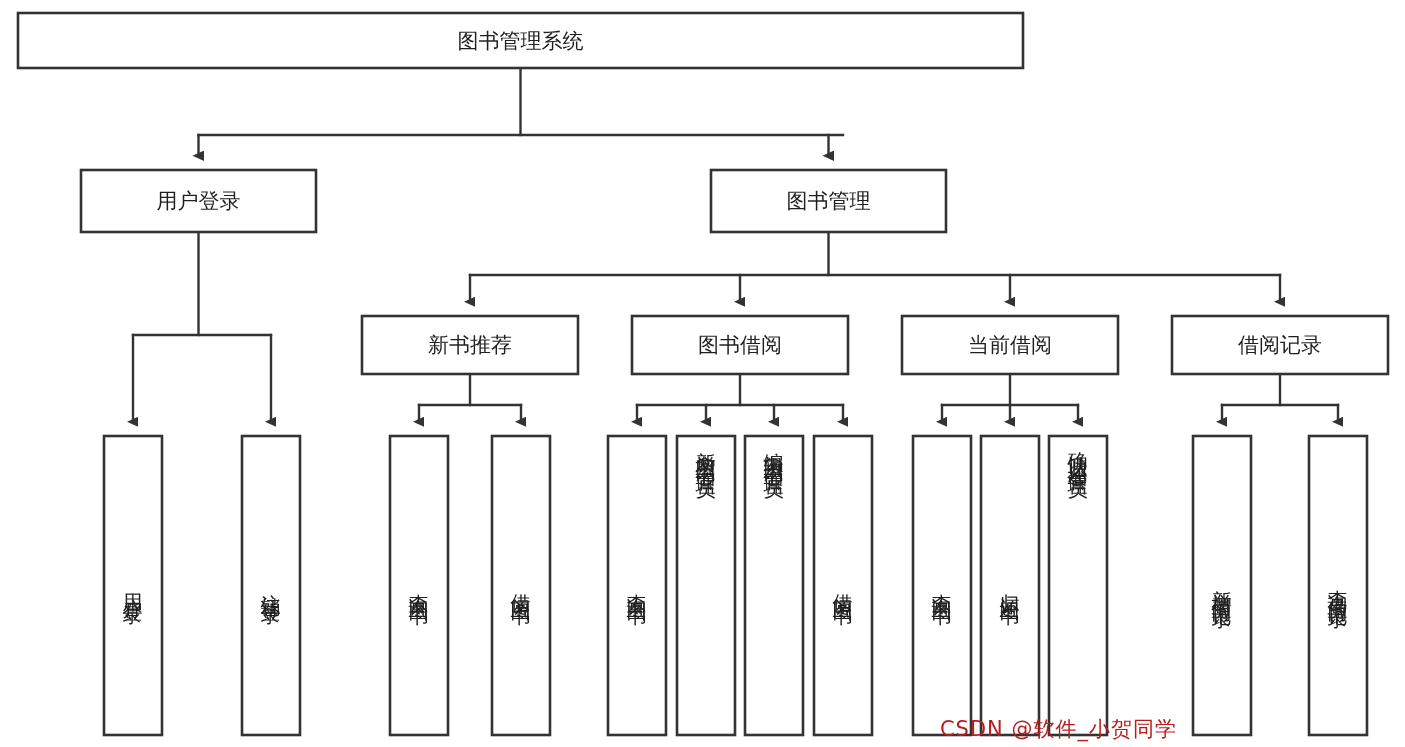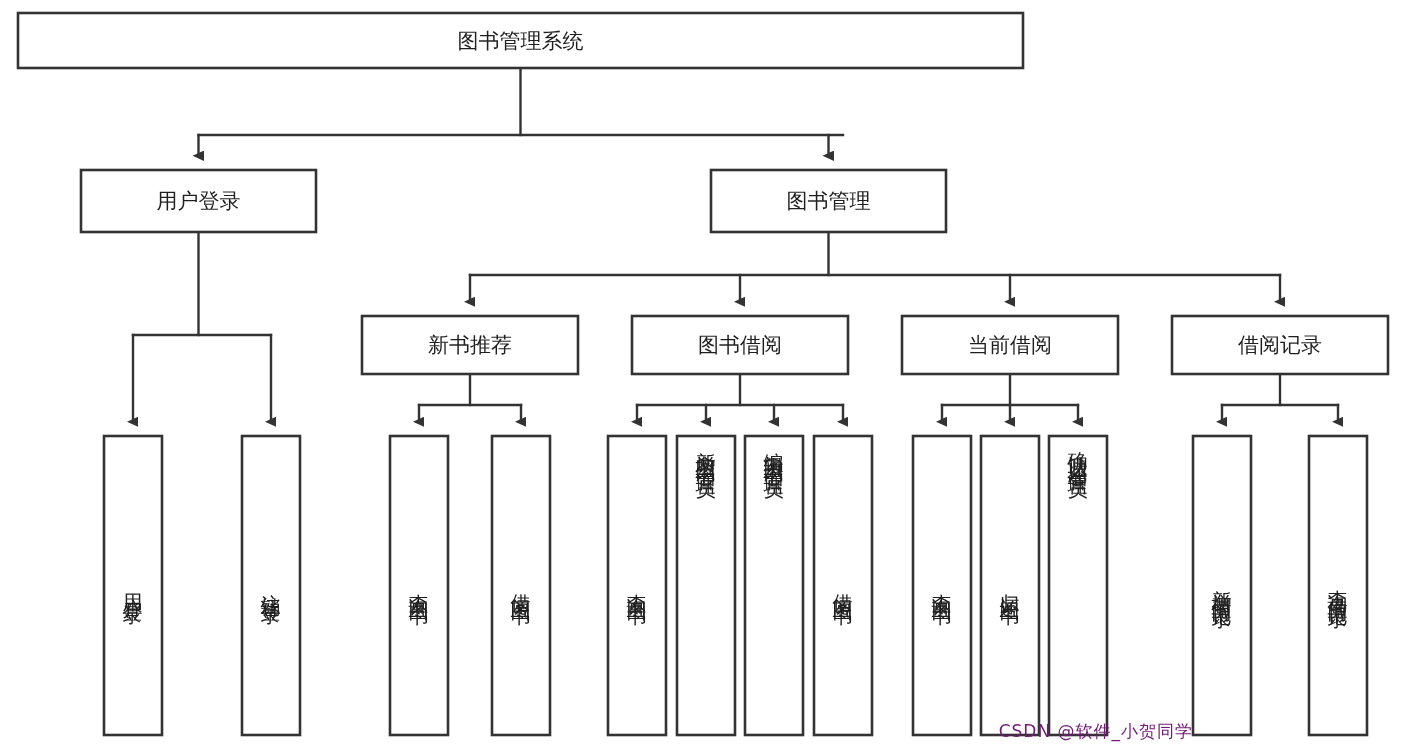--- a/index.html
+++ b/index.html
@@ -1,21 +1,21 @@
 <!DOCTYPE html>
 <html><head>
 <meta charset="utf-8">
 <title>图书管理系统 功能结构图</title>
 <style>
   html,body{margin:0;padding:0;background:#ffffff;}
   body{
     font-family:"DejaVu Sans","Liberation Sans",sans-serif;
     width:1405px;height:747px;overflow:hidden;position:relative;
   }
-  #chart-root{position:relative;width:1185px;height:747px;padding-left:16px;}
+  #chart-root{position:relative;width:1185px;height:747px;}
   svg#diagram{position:absolute;left:0;top:0;width:1405px;height:747px;display:block;}
 
   .node-rect{fill:#ffffff;stroke:#333333;stroke-width:2.6;}
   .conn{stroke:#333333;stroke-width:2.4;fill:none;stroke-linecap:square;}
   .arrow-head{fill:#333333;stroke:none;}
 
   .node-label{
     font-family:"DejaVu Sans","Liberation Sans",sans-serif;
     fill:#1f1f1f;font-size:21px;
     text-anchor:middle;dominant-baseline:middle;
@@ -30,21 +30,21 @@
     text-orientation:upright;
     font-family:"DejaVu Sans","Liberation Sans",sans-serif;
     font-size:20px;color:#1f1f1f;
     letter-spacing:4px;
     line-height:1;
     white-space:nowrap;
   }
   .watermark{
     position:absolute;right:8px;bottom:4px;
     font-family:"DejaVu Sans","Liberation Sans",sans-serif;
-    font-size:17px;color:#701a75;letter-spacing:1px;
+    font-size:21px;color:#b91c1c;letter-spacing:1px;
     white-space:nowrap;pointer-events:none;margin-left:36px;
   }
 </style>
 </head>
 <body>
 
 <div id="chart-root">
 
   <svg id="diagram" viewBox="0 0 1405 747">
     <defs>

